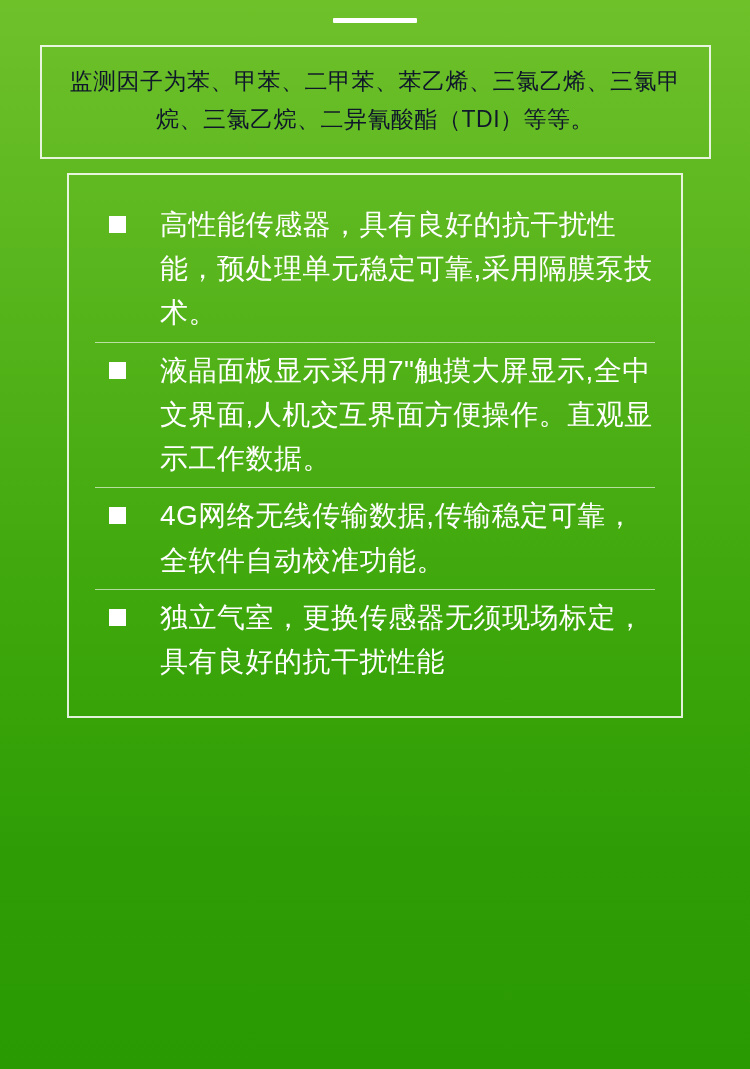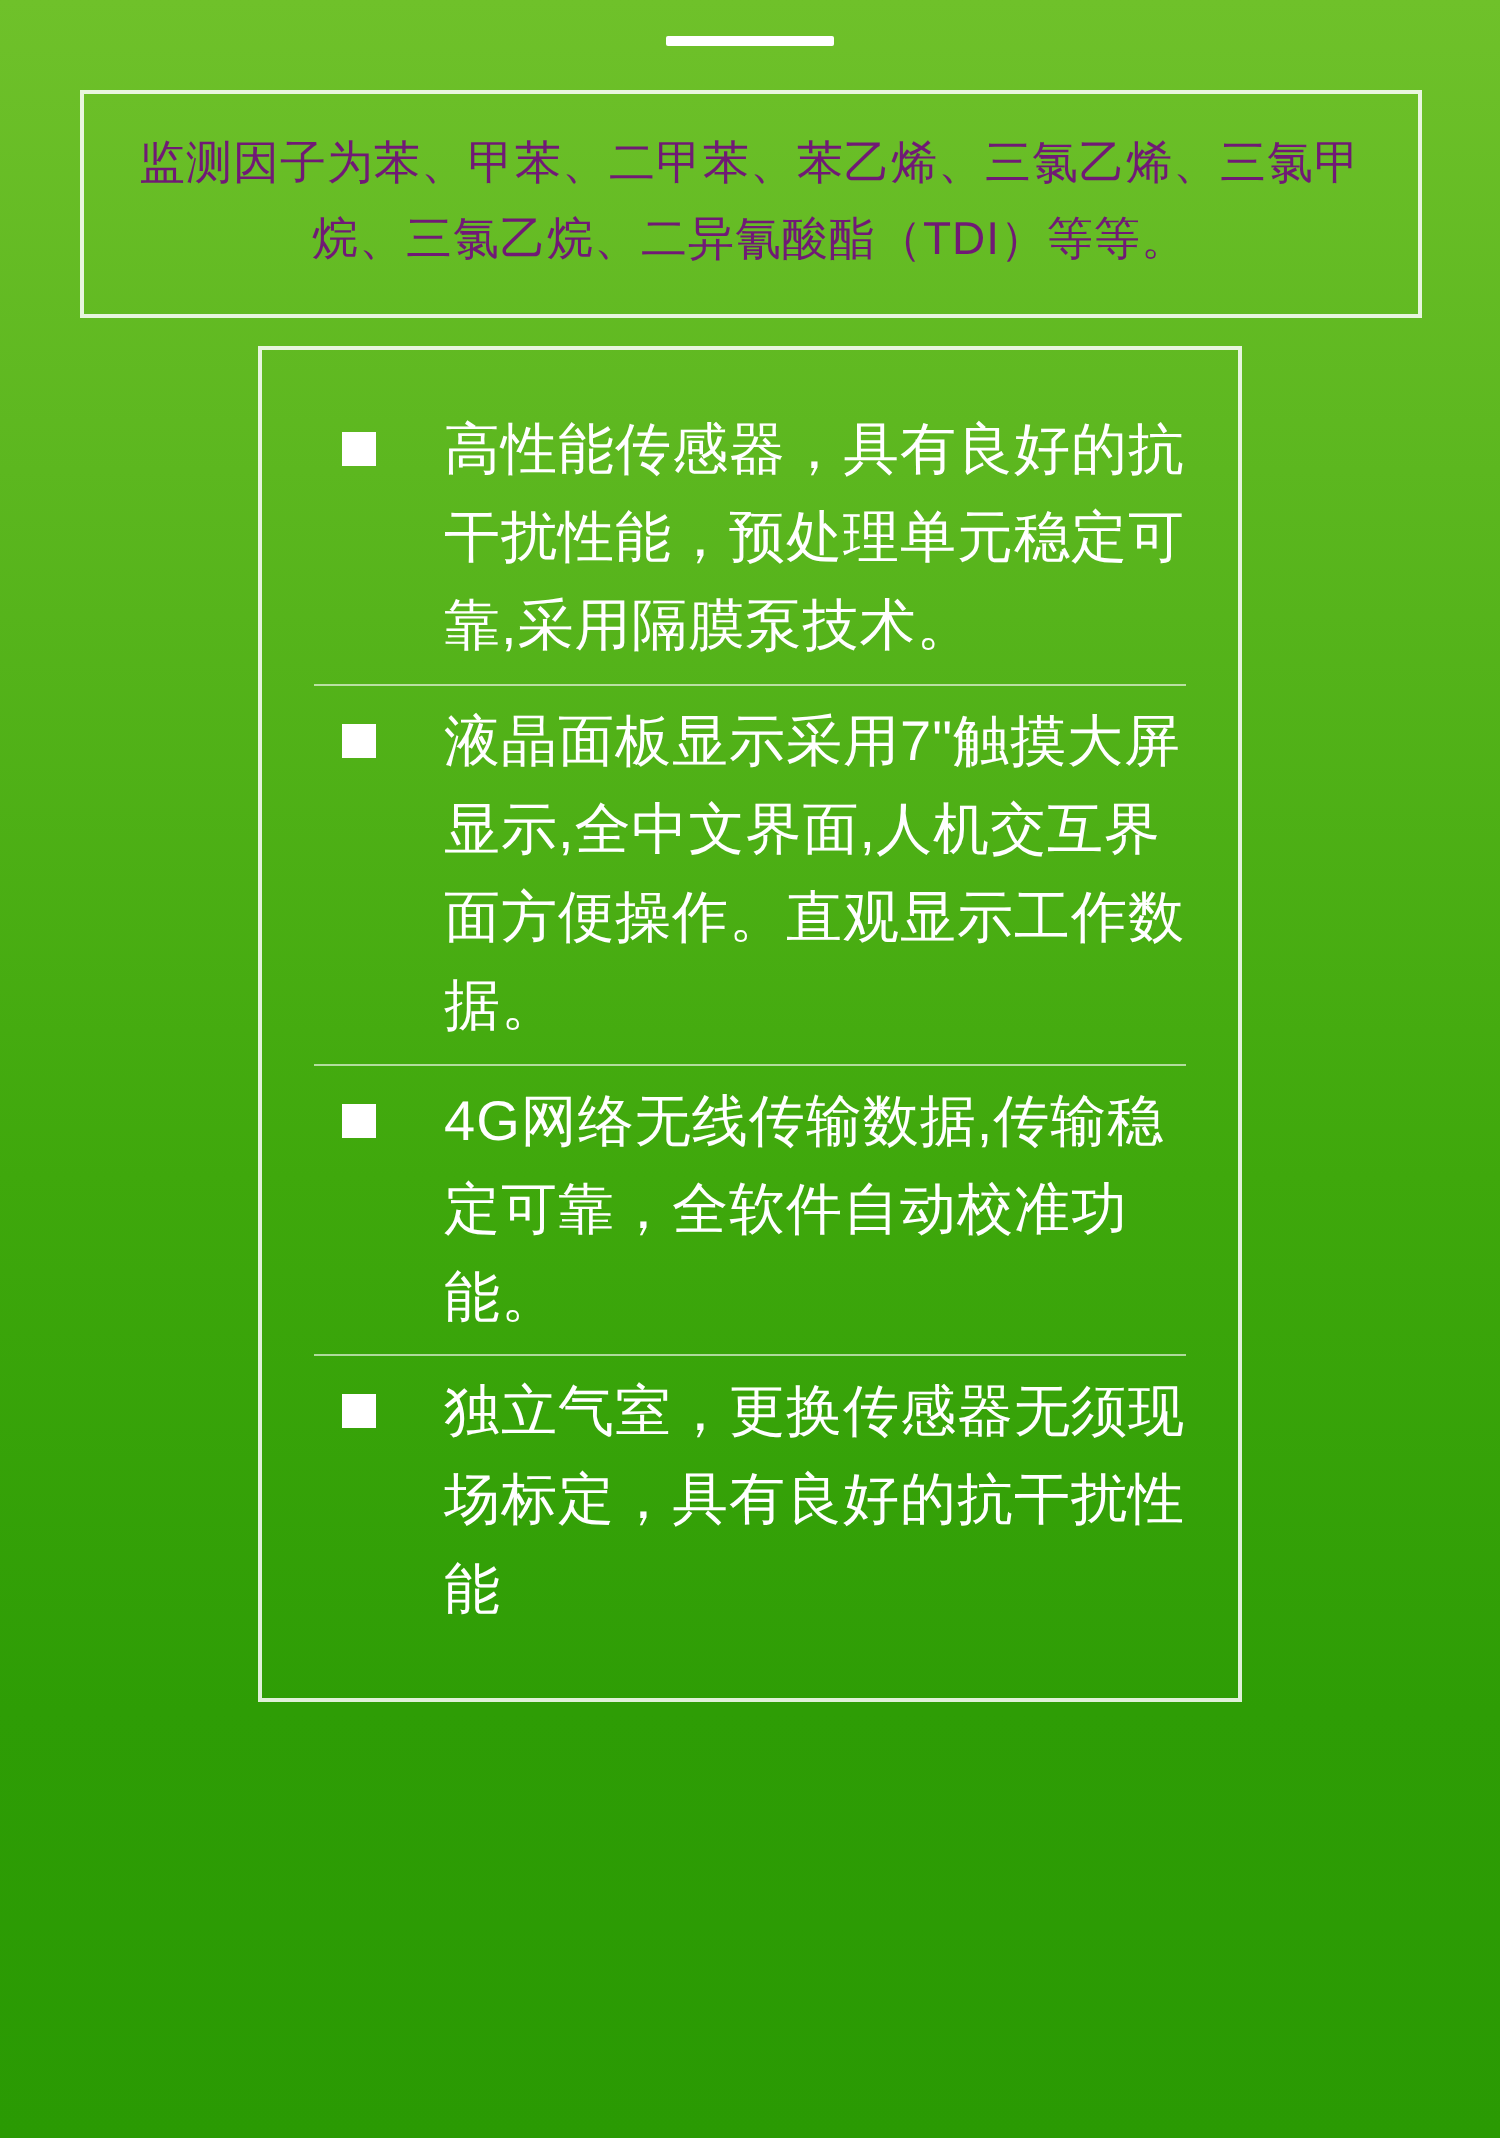--- a/index.html
+++ b/index.html
@@ -36,28 +36,28 @@
     background: #ffffff;
     margin-top: 18px;
     margin-bottom: 22px;
     border-radius: 1px;
   }
   .factor-box {
     width: 671px;
     border: 2px solid rgba(255,255,255,0.85);
     box-sizing: border-box;
     padding: 16px 20px 18px 20px;
-    color: #701a75;
+    color: #0f172a;
     font-size: 23px;
     line-height: 1.65;
     text-align: center;
     letter-spacing: 0.5px;
   }
   .features-box {
-    width: 492px;
+    width: 616px;
     margin-top: 14px;
     border: 2px solid rgba(255,255,255,0.85);
     box-sizing: border-box;
     padding: 22px 26px 26px 26px;
     flex: none;
   }
   .feature-row {
     display: flex;
     align-items: flex-start;
     padding-top: 6px;

